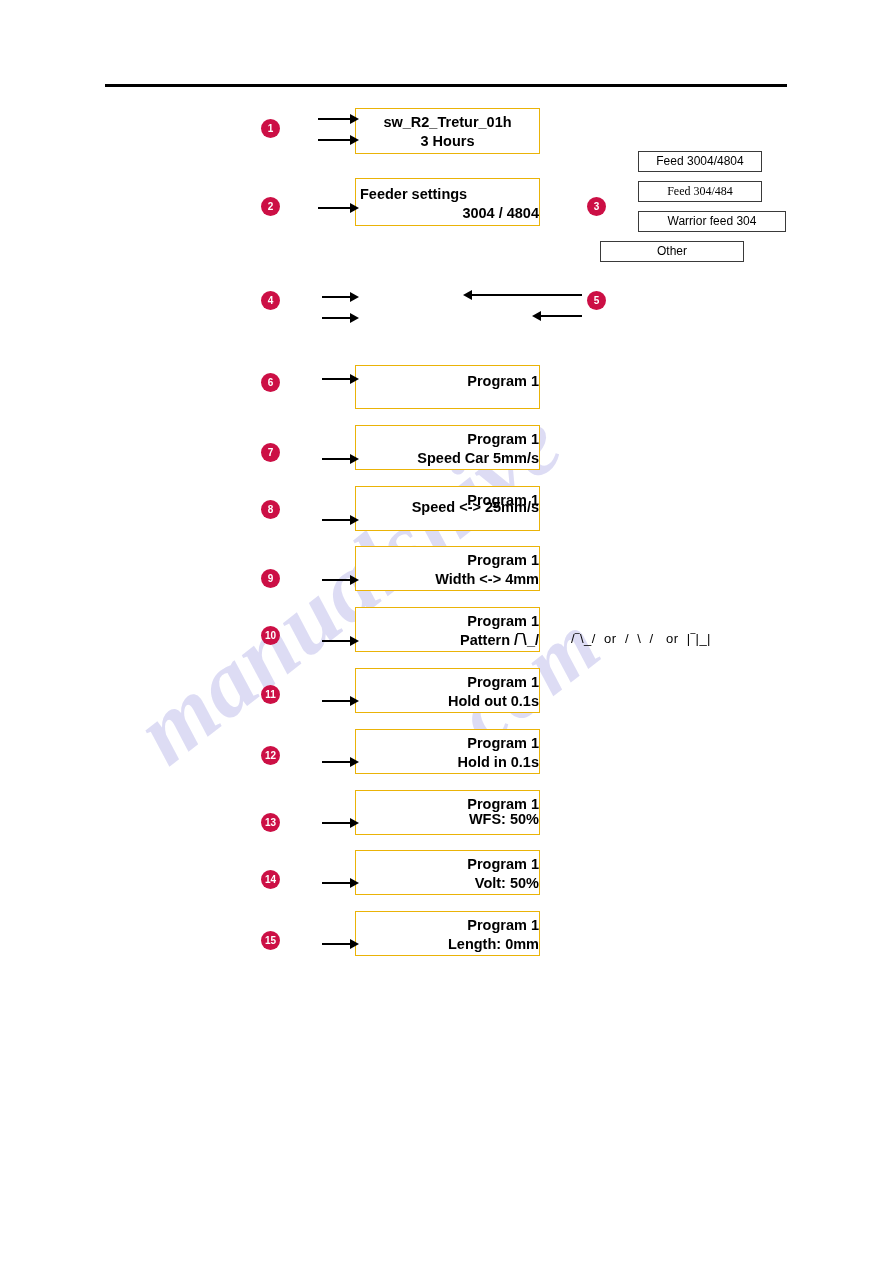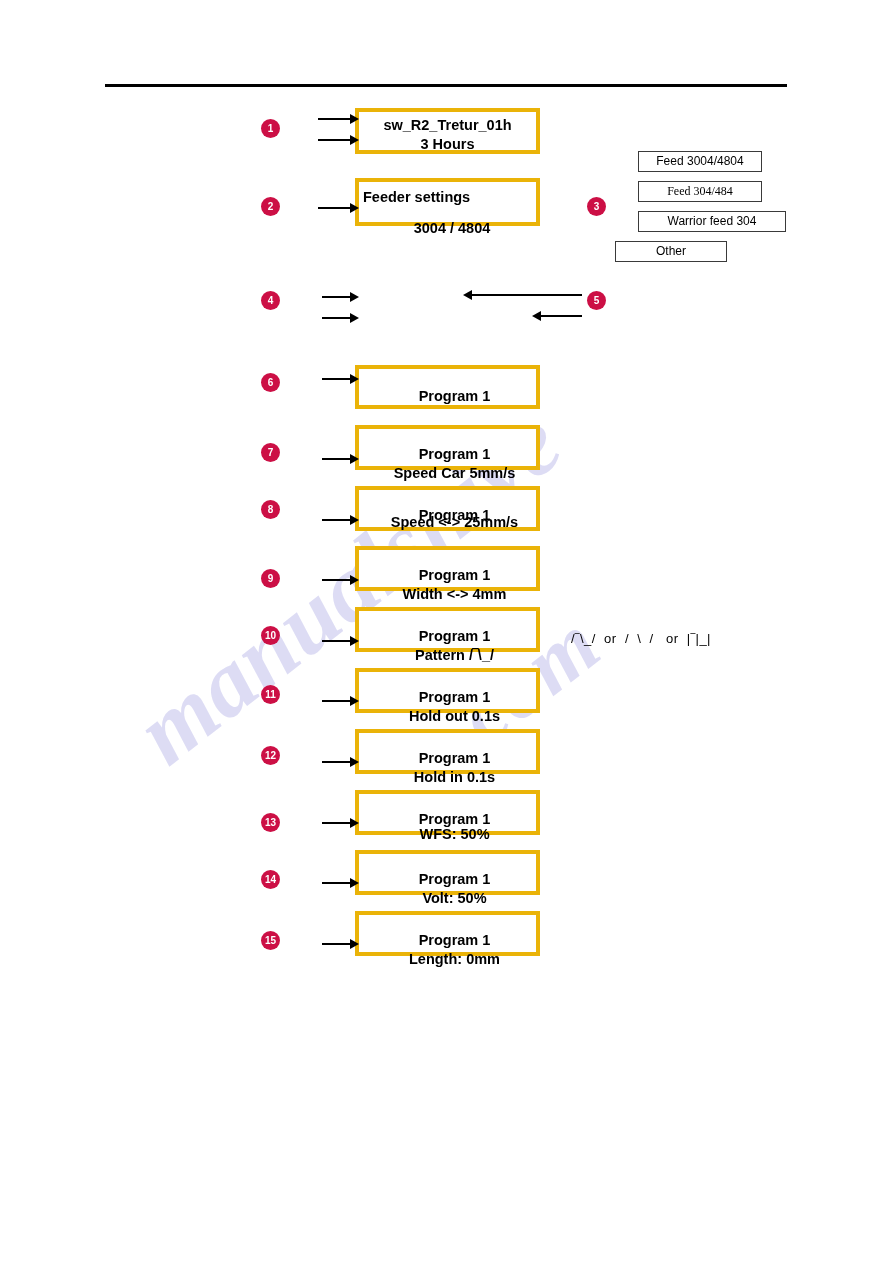--- a/index.html
+++ b/index.html
@@ -78,38 +78,38 @@
     font-weight: 700;
     line-height: 19px;
     text-align: center;
     z-index: 6;
     font-family: "Liberation Sans", sans-serif;
   }
 
   
   .lcd {
     position: absolute;
-    border: 4px solid #eab308;
+    border: 1px solid #eab308;
     background: #ffffff;
     box-sizing: border-box;
     z-index: 4;
     font-weight: 700;
     font-size: 14.5px;
     color: #000000;
     padding: 0;
   }
   .lcd .line {
     position: absolute;
     left: 0;
     width: 100%;
     white-space: nowrap;
     box-sizing: border-box;
   }
   .lcd .line.center { text-align: center; }
-  .lcd .line.left   { text-align: center; padding-left: 14px; margin-top: 12px; }
+  .lcd .line.left   { text-align: right; padding-left: 14px; }
   .lcd .line.indent { text-align: left; padding-left: 4px; }
 
   
   .choice {
     position: absolute;
     border: 1.5px solid #3a3a3a;
     background: #ffffff;
     box-sizing: border-box;
     text-align: center;
     font-size: 12px;
@@ -185,21 +185,21 @@
   <div class="arrow-head-r" style="left:350px; top:203px;"></div>
   <div class="lcd" style="left:355px; top:178px; width:185px; height:48px;">
     <div class="line indent" style="top:7px;">Feeder settings</div>
     <div class="line left" style="top:26px; padding-left:9px;">3004 / 4804</div>
   </div>
 
   <div class="marker" style="left:587px; top:197px;">3</div>
   <div class="choice" style="left:638px; top:151px; width:124px;">Feed 3004/4804</div>
   <div class="choice" style="left:638px; top:181px; width:124px;font-family:Liberation Serif, serif;">Feed 304/484</div>
   <div class="choice" style="left:638px; top:211px; width:148px;">Warrior feed 304</div>
-  <div class="choice" style="left:615px; top:241px; width:112px;">Other</div>
+  <div class="choice" style="left:600px; top:241px; width:144px;">Other</div>
 
   <div class="marker" style="left:261px; top:291px;">4</div>
   <div class="arrow-line" style="left:322px; top:296px; width:32px;"></div>
   <div class="arrow-head-r" style="left:350px; top:292px;"></div>
   <div class="arrow-line" style="left:322px; top:317px; width:32px;"></div>
   <div class="arrow-head-r" style="left:350px; top:313px;"></div>
 
 
   <div class="marker" style="left:587px; top:291px;">5</div>
 

